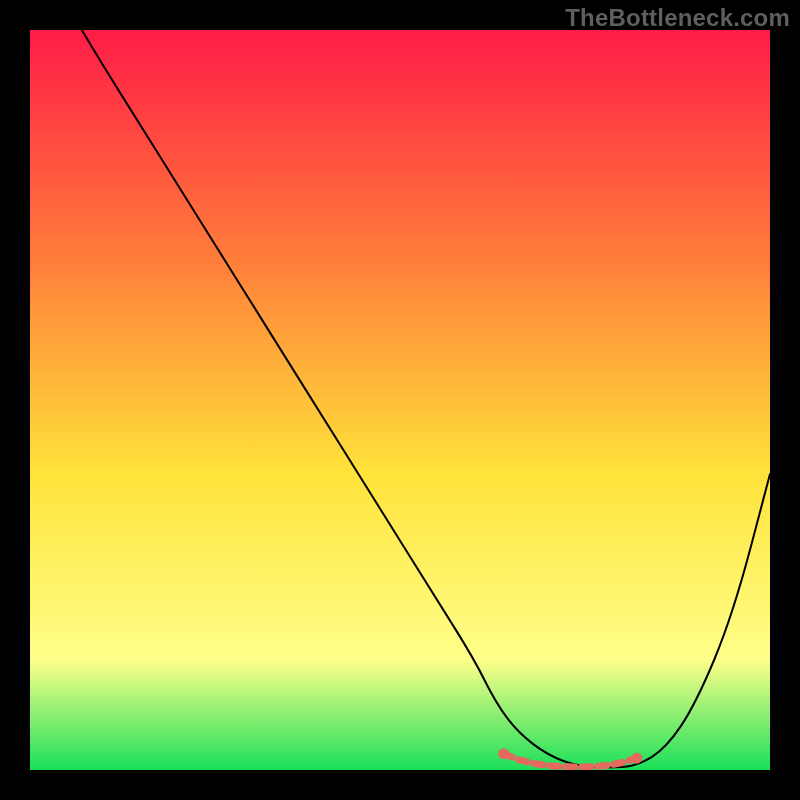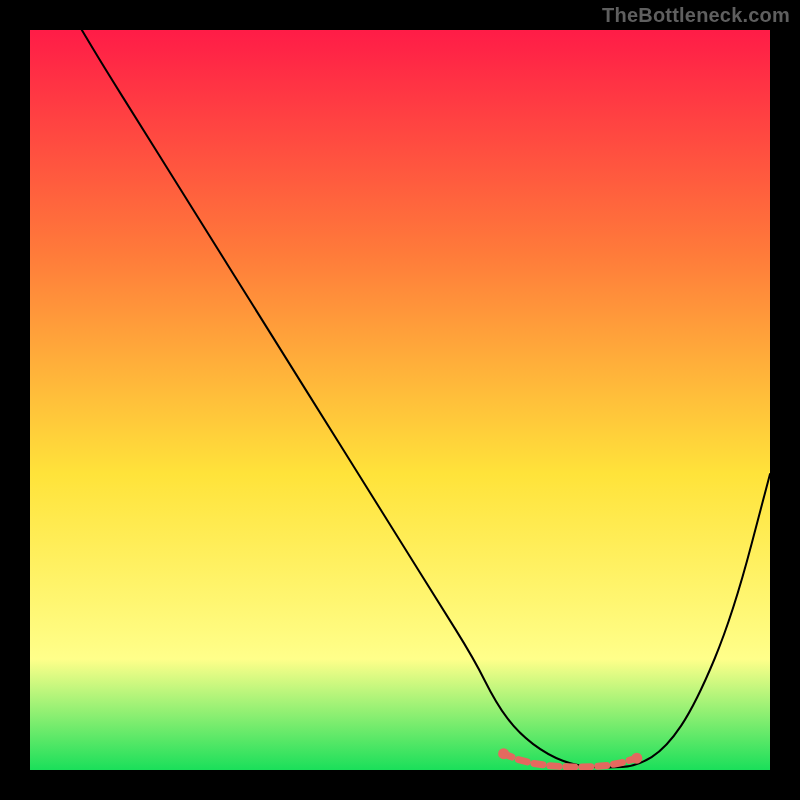--- a/index.html
+++ b/index.html
@@ -14,21 +14,21 @@
   .stage {
     position: relative;
     width: 800px;
     height: 800px;
   }
   .watermark {
     position: absolute;
     top: 4px;
     right: 10px;
     color: #5f5f5f;
-    font-size: 20px;
+    font-size: 24px;
     font-weight: 600;
     letter-spacing: 0.2px;
     z-index: 50;
   }
   .plot-wrap {
     position: absolute;
     left: 30px;
     top: 30px;
     width: 740px;
     height: 740px;

